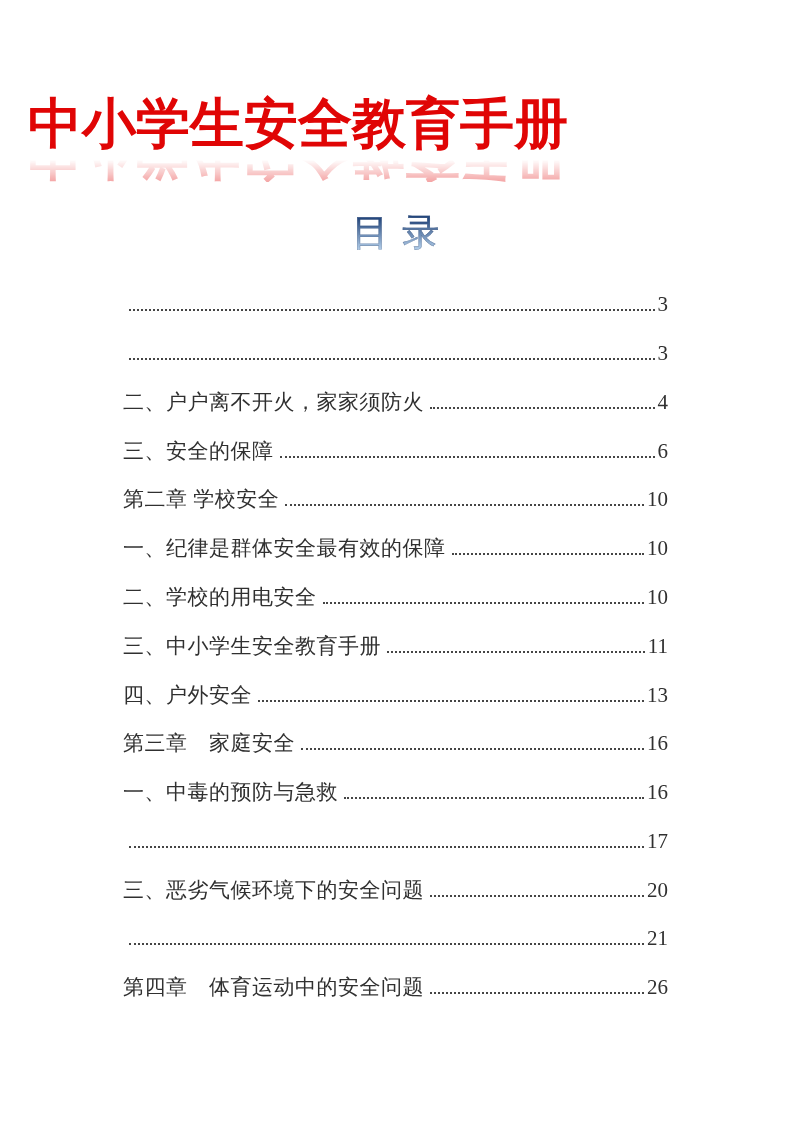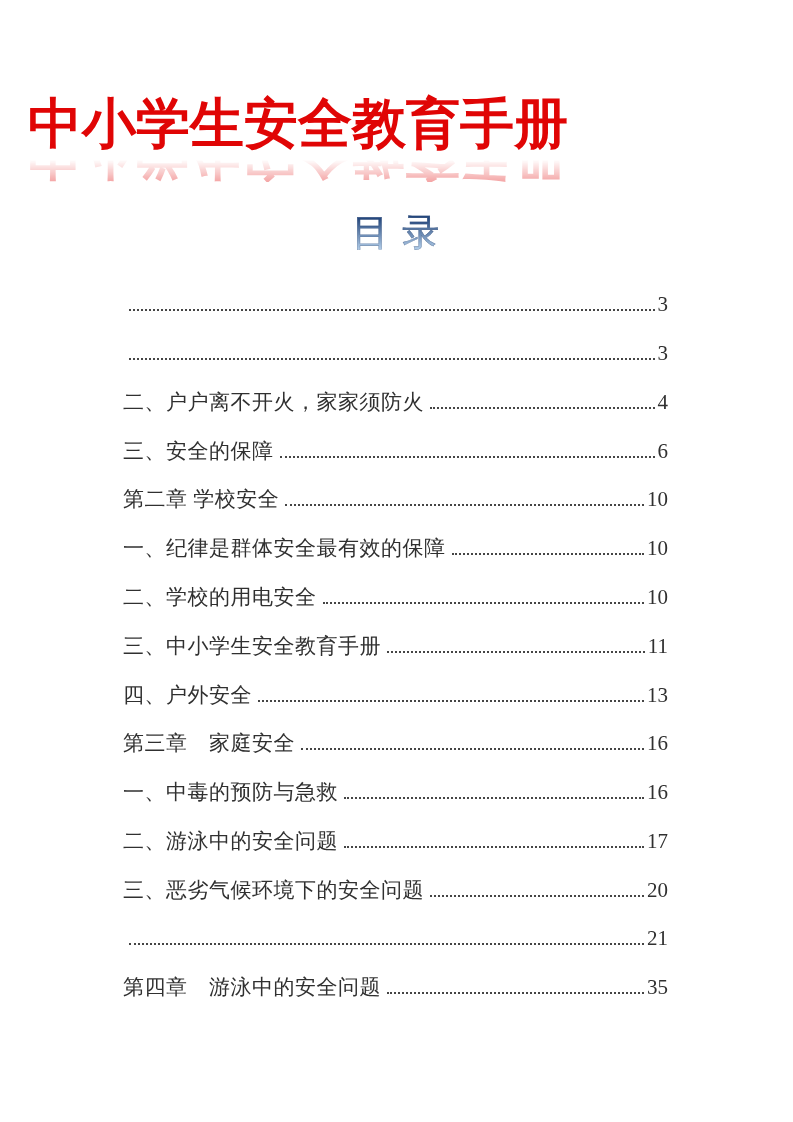--- a/index.html
+++ b/index.html
@@ -181,36 +181,35 @@
       <span class="toc-page">16</span>
     </div>
 
     <div class="toc-row">
       <span class="toc-label">一、中毒的预防与急救</span>
       <span class="toc-leader"></span>
       <span class="toc-page">16</span>
     </div>
 
     <div class="toc-row">
-      <span class="toc-label">二、游泳中的安全问题</span>
       <span class="toc-leader"></span>
       <span class="toc-page">17</span>
     </div>
 
     <div class="toc-row">
       <span class="toc-label">三、恶劣气候环境下的安全问题</span>
       <span class="toc-leader"></span>
       <span class="toc-page">20</span>
     </div>
 
     <div class="toc-row">
       <span class="toc-leader"></span>
       <span class="toc-page">21</span>
     </div>
 
     <div class="toc-row">
-      <span class="toc-label">第四章　游泳中的安全问题</span>
-      <span class="toc-leader"></span>
-      <span class="toc-page">35</span>
+      <span class="toc-label">第四章　体育运动中的安全问题</span>
+      <span class="toc-leader"></span>
+      <span class="toc-page">26</span>
     </div>
   </nav>
 
 </div>
 
 </body></html>

